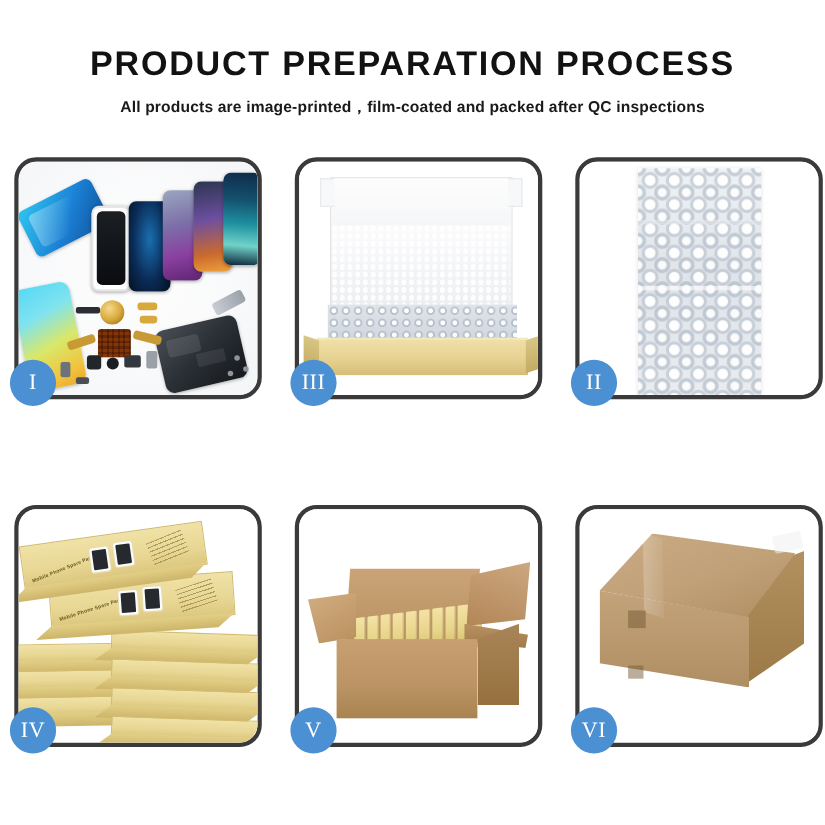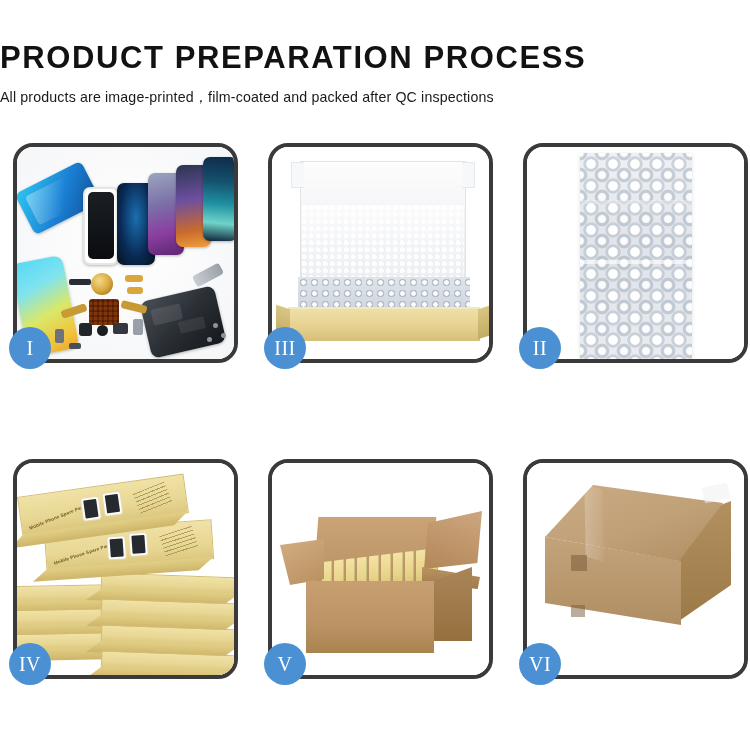--- a/index.html
+++ b/index.html
@@ -17,36 +17,37 @@
     width: 750px;
     height: 750px;
     background: #ffffff;
   }
 
   
   .header {
     position: absolute;
     top: 0; left: 0;
     width: 750px;
+    text-align: center;
   }
 
   .title {
     margin-top: 40px;
     font-size: 31px;
     font-weight: 700;
     letter-spacing: 1.6px;
     color: #121212;
     font-family: "Liberation Sans", sans-serif;
     white-space: nowrap;
   }
 
   .subtitle {
     margin-top: 12px;
     font-size: 14.2px;
-    font-weight: 400;
+    font-weight: 700;
     color: #1a1a1a;
     letter-spacing: 0.15px;
     white-space: nowrap;
   }
 
   
   .grid {
     position: absolute;
     top: 143px;
     left: 13px;

